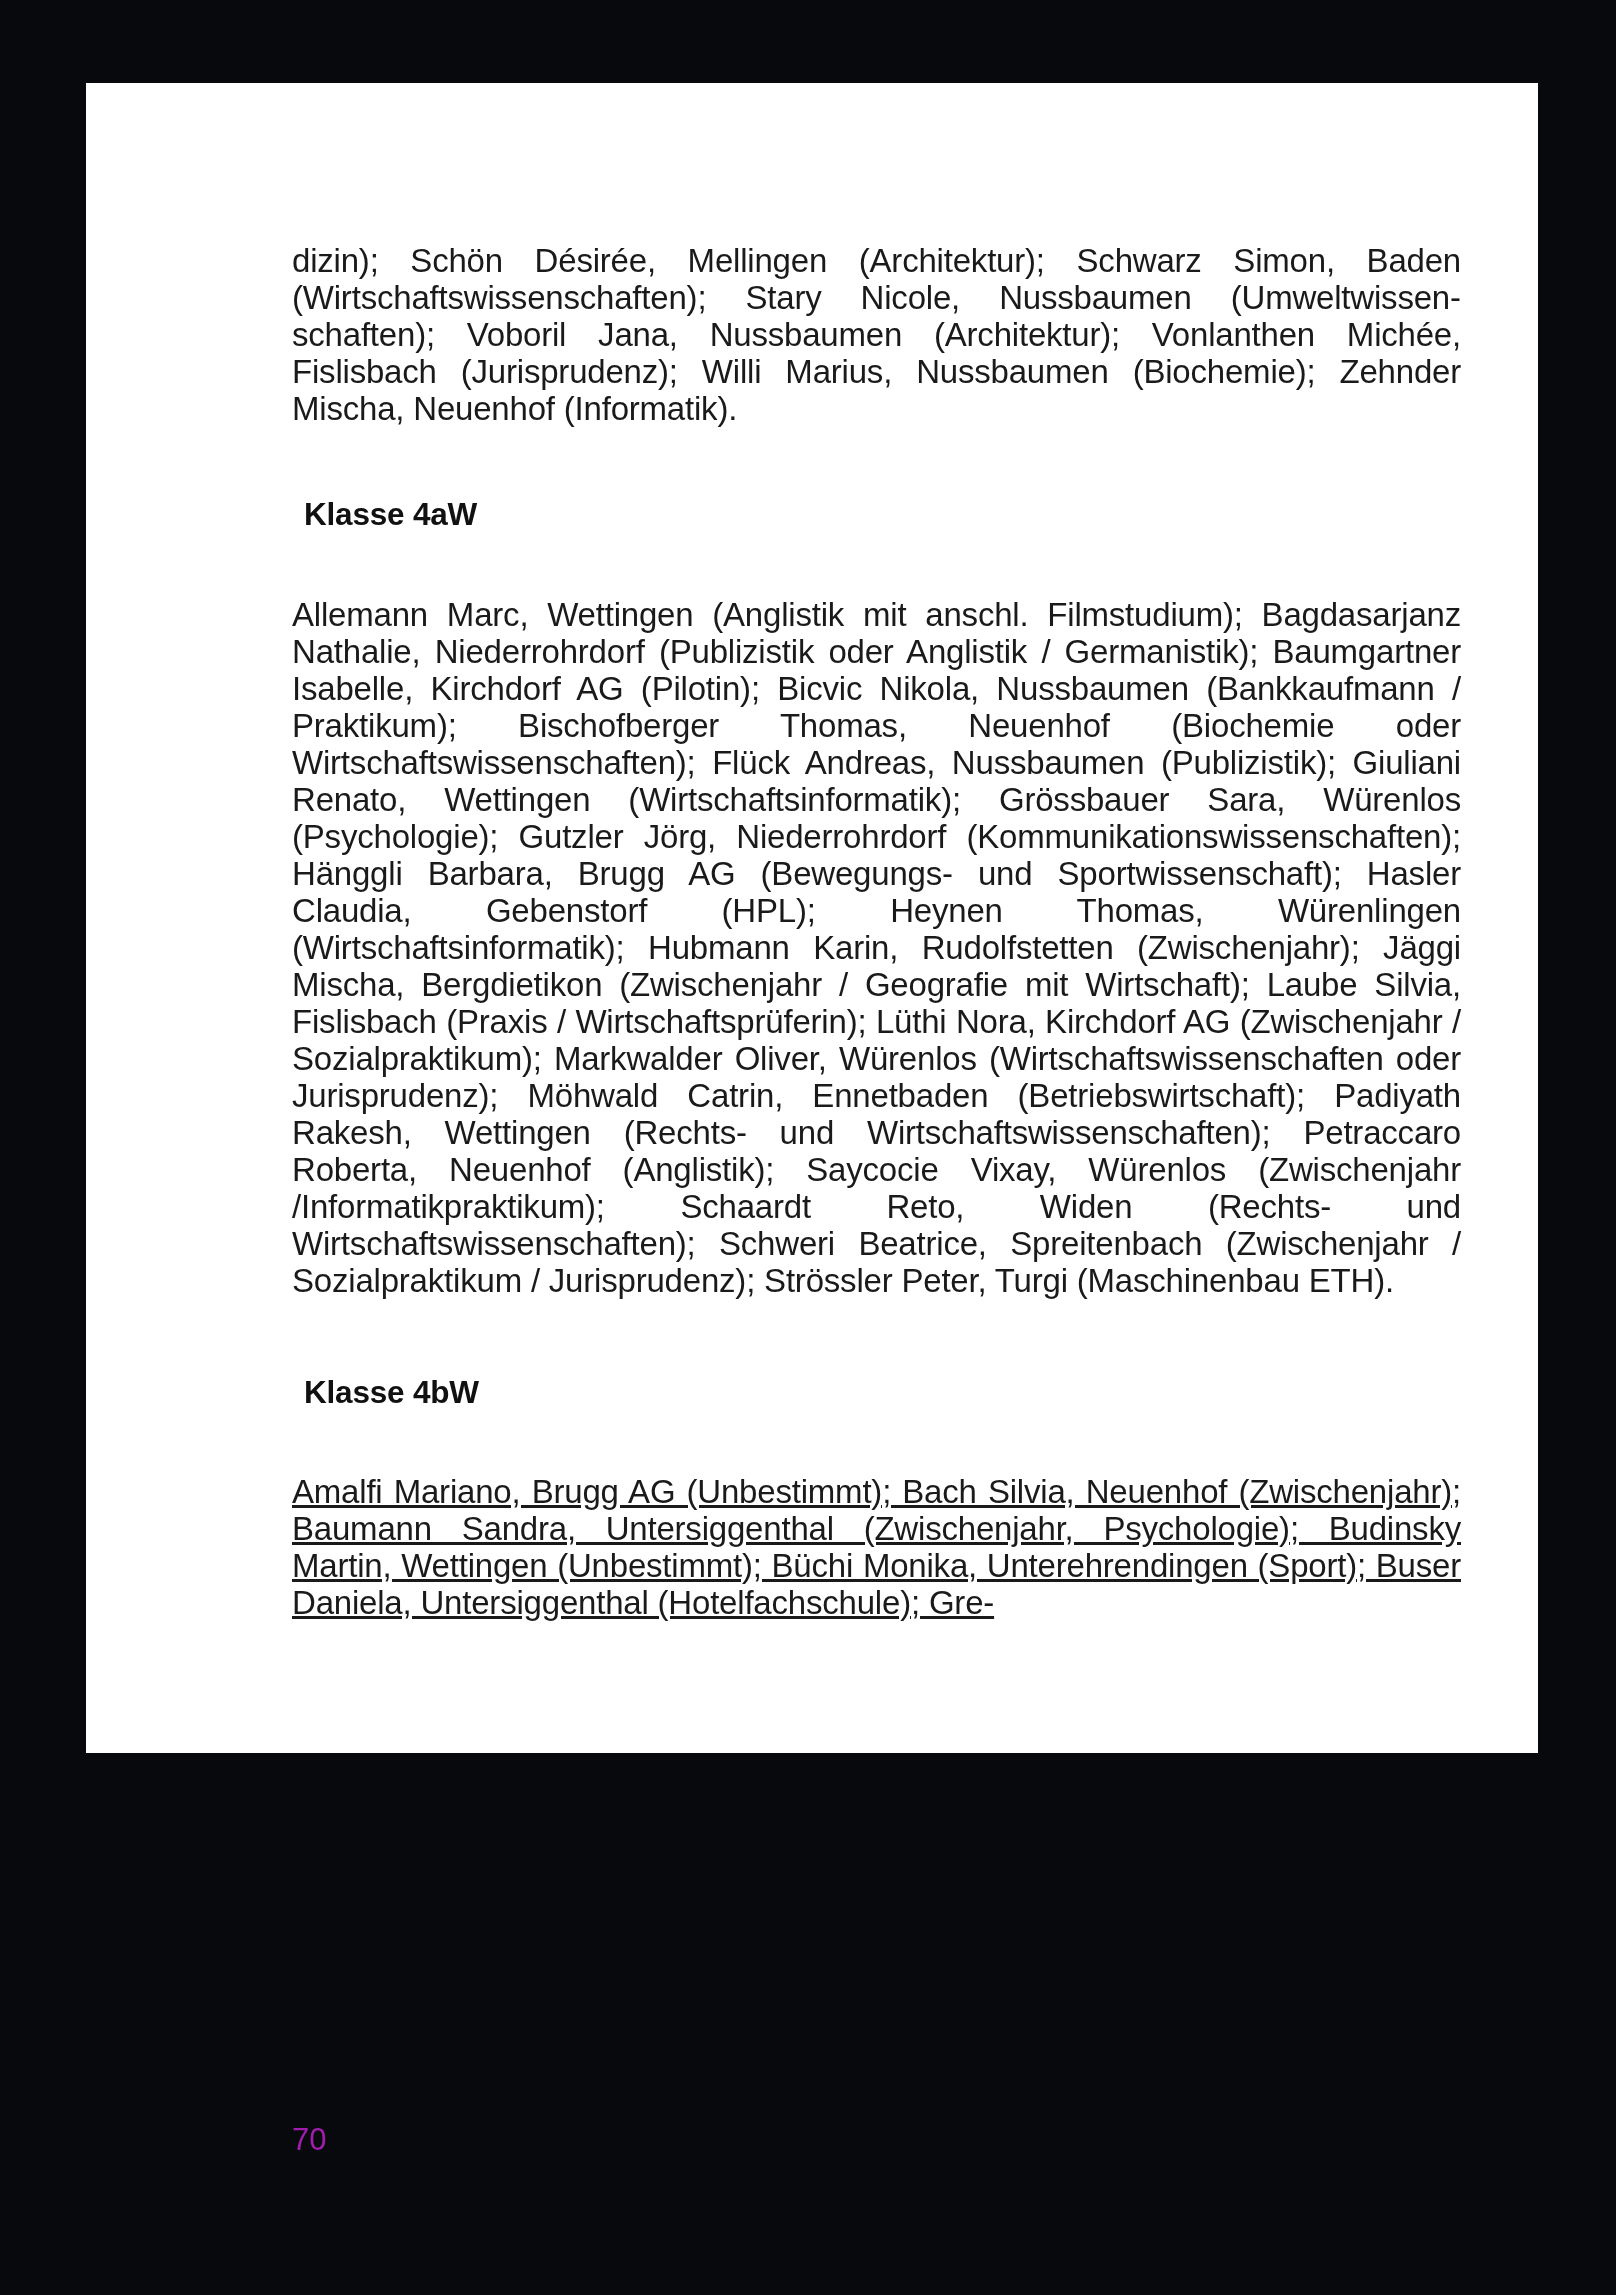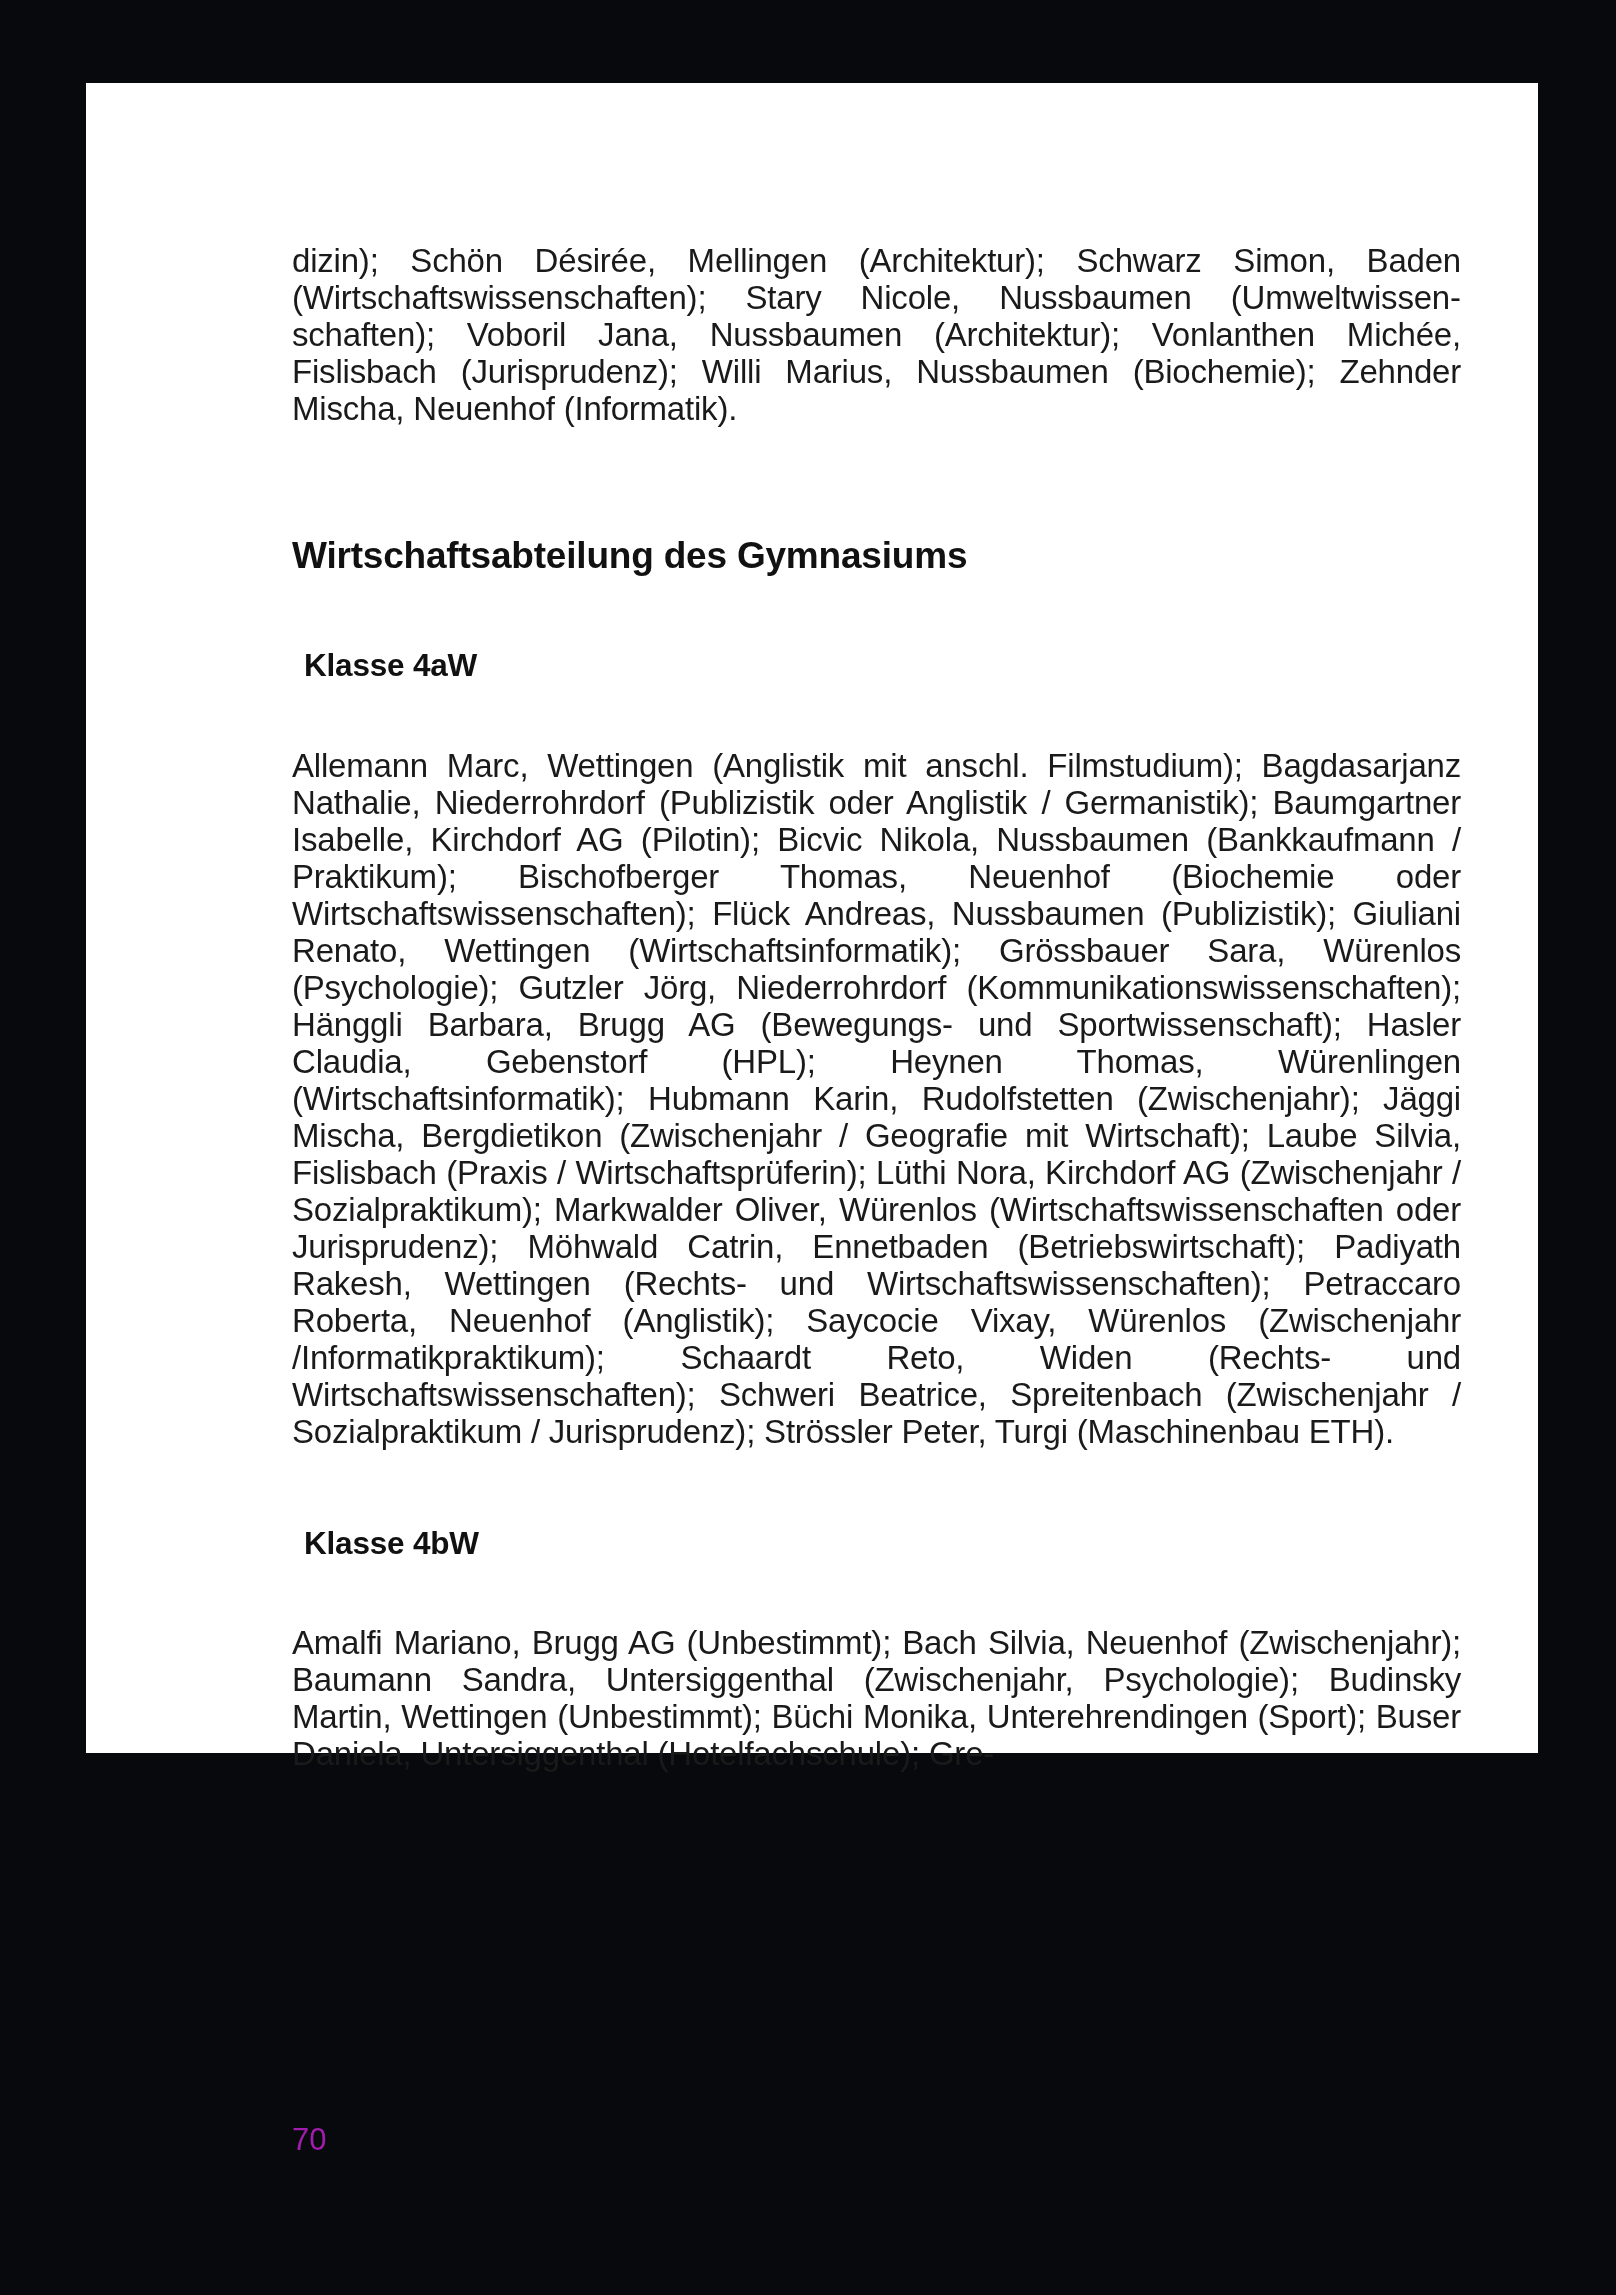--- a/index.html
+++ b/index.html
@@ -54,39 +54,38 @@
     line-height: 37px;
     color: #111;
     letter-spacing: -0.2px;
   }
   #intro-para { }
   #section-heading { margin-top: 107px; }
   #section-intro { margin-top: 57px; }
   #class-4aw-heading { margin-top: 69px; }
   #class-4aw-list { margin-top: 63px; }
   #class-4bw-heading { margin-top: 75px; }
-  #class-4bw-list { margin-top: 62px; }
+  #class-4bw-list { margin-top: 62px; text-decoration: underline; }
   .page-number {
     position: absolute;
     left: 206px;
     top: 2039px;
     font-family: "Liberation Sans", sans-serif;
     font-size: 31px;
     color: #a21caf;
     margin: 0;
   }
 </style>
 </head>
 <body>
 
 <div class="page">
   <div class="column">
     <p id="intro-para" class="body-text">dizin); Schön Désirée, Mellingen (Architektur); Schwarz Simon, Baden (Wirtschaftswissenschaften); Stary Nicole, Nussbaumen (Umweltwissen­schaften); Voboril Jana, Nussbaumen (Architektur); Vonlanthen Michée, Fislisbach (Jurisprudenz); Willi Marius, Nussbaumen (Biochemie); Zehn­der Mischa, Neuenhof (Informatik).</p>
 
-    <h2 id="section-heading" class="section-title">Wirtschaftsabteilung des Gymnasiums</h2>
 
 
     <h3 id="class-4aw-heading" class="class-title">Klasse 4aW</h3>
 
     <p id="class-4aw-list" class="body-text">Allemann Marc, Wettingen (Anglistik mit anschl. Filmstudium); Bagdasar­janz Nathalie, Niederrohrdorf (Publizistik oder Anglistik / Germanistik); Baumgartner Isabelle, Kirchdorf AG (Pilotin); Bicvic Nikola, Nussbaumen (Bankkaufmann / Praktikum); Bischofberger Thomas, Neuenhof (Bioche­mie oder Wirtschaftswissenschaften); Flück Andreas, Nussbaumen (Publizistik); Giuliani Renato, Wettingen (Wirtschaftsinformatik); Grös­sbauer Sara, Würenlos (Psychologie); Gutzler Jörg, Niederrohrdorf (Kom­munikationswissenschaften); Hänggli Barbara, Brugg AG (Bewegungs- und Sportwissenschaft); Hasler Claudia, Gebenstorf (HPL); Heynen Tho­mas, Würenlingen (Wirtschaftsinformatik); Hubmann Karin, Rudolfstetten (Zwischenjahr); Jäggi Mischa, Bergdietikon (Zwischenjahr / Geografie mit Wirtschaft); Laube Silvia, Fislisbach (Praxis / Wirtschaftsprüferin); Lüthi Nora, Kirchdorf AG (Zwischenjahr / Sozialpraktikum); Markwalder Oliver, Würenlos (Wirtschaftswissenschaften oder Jurisprudenz); Möhwald Catrin, Ennetbaden (Betriebswirtschaft); Padiyath Rakesh, Wettingen (Rechts- und Wirtschaftswissenschaften); Petraccaro Roberta, Neuenhof (Anglistik); Saycocie Vixay, Würenlos (Zwischenjahr /Informatikpraktikum); Schaardt Reto, Widen (Rechts- und Wirtschaftswissenschaften); Schweri Beatrice, Spreitenbach (Zwischenjahr / Sozialpraktikum / Jurisprudenz); Strössler Peter, Turgi (Maschinenbau ETH).</p>
 
     <h3 id="class-4bw-heading" class="class-title">Klasse 4bW</h3>
 
     <p id="class-4bw-list" class="body-text">Amalfi Mariano, Brugg AG (Unbestimmt); Bach Silvia, Neuenhof (Zwi­schenjahr); Baumann Sandra, Untersiggenthal (Zwischenjahr, Psycholo­gie); Budinsky Martin, Wettingen (Unbestimmt); Büchi Monika, Untereh­rendingen (Sport); Buser Daniela, Untersiggenthal (Hotelfachschule); Gre-</p>
   </div>

